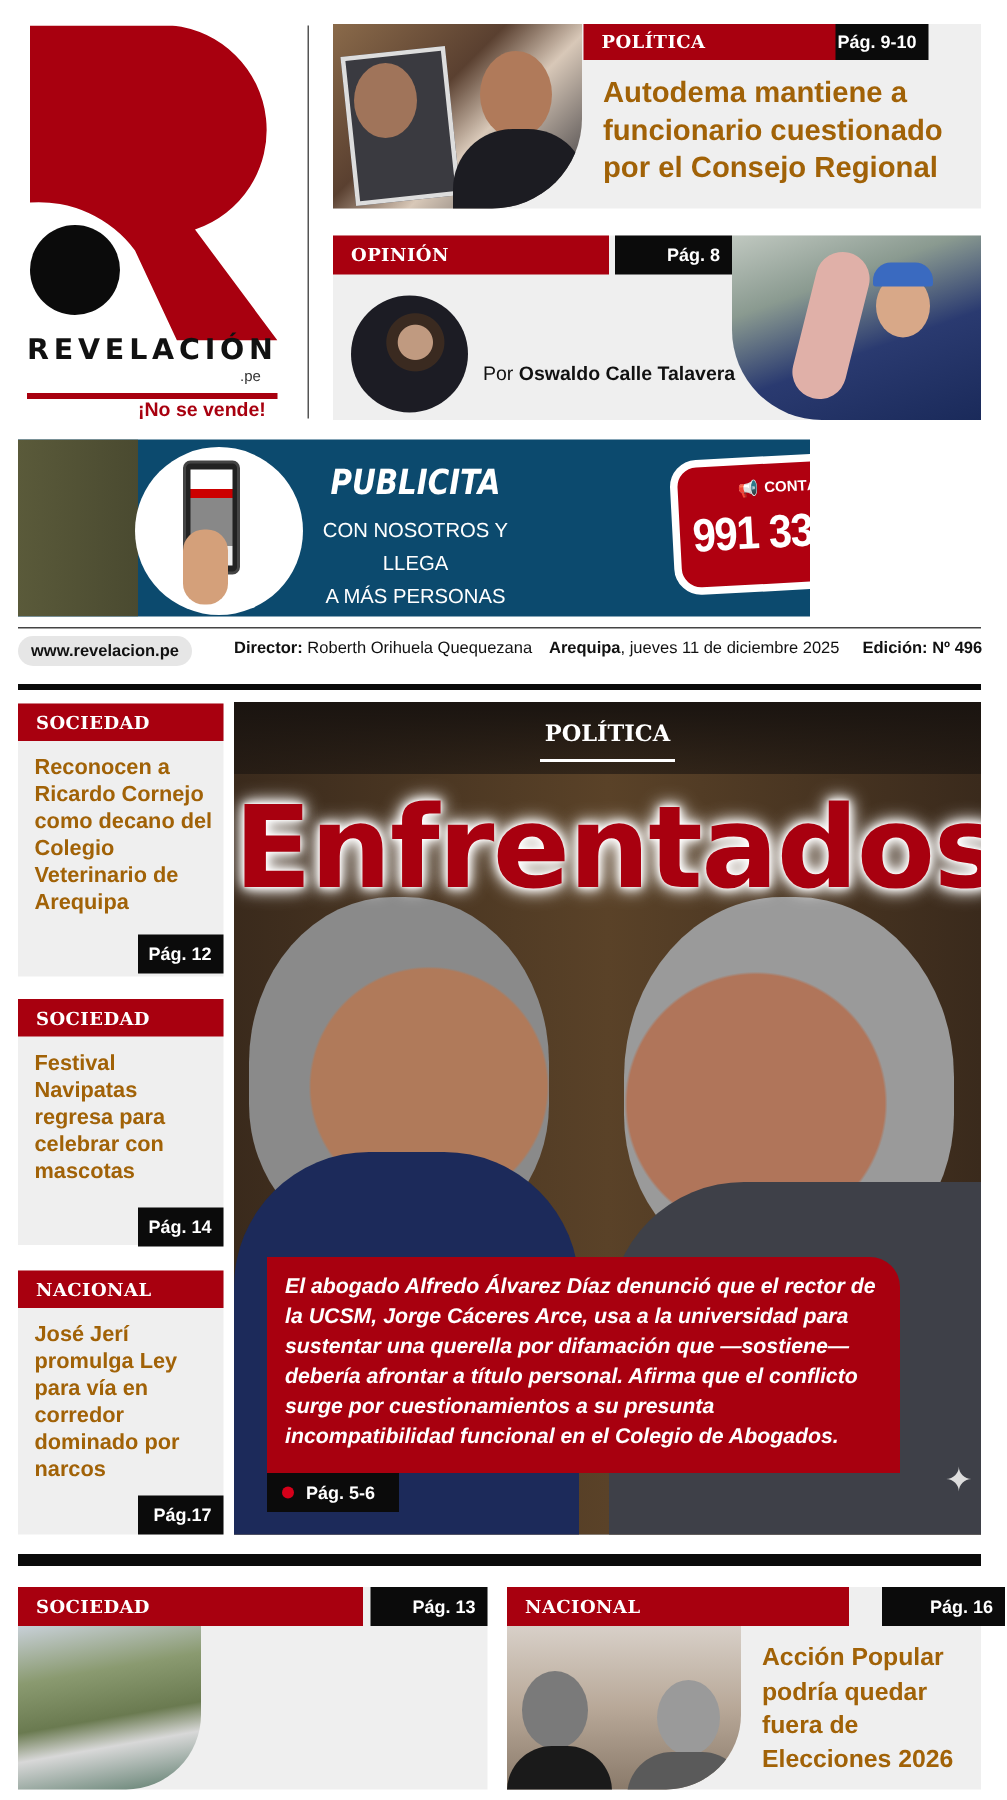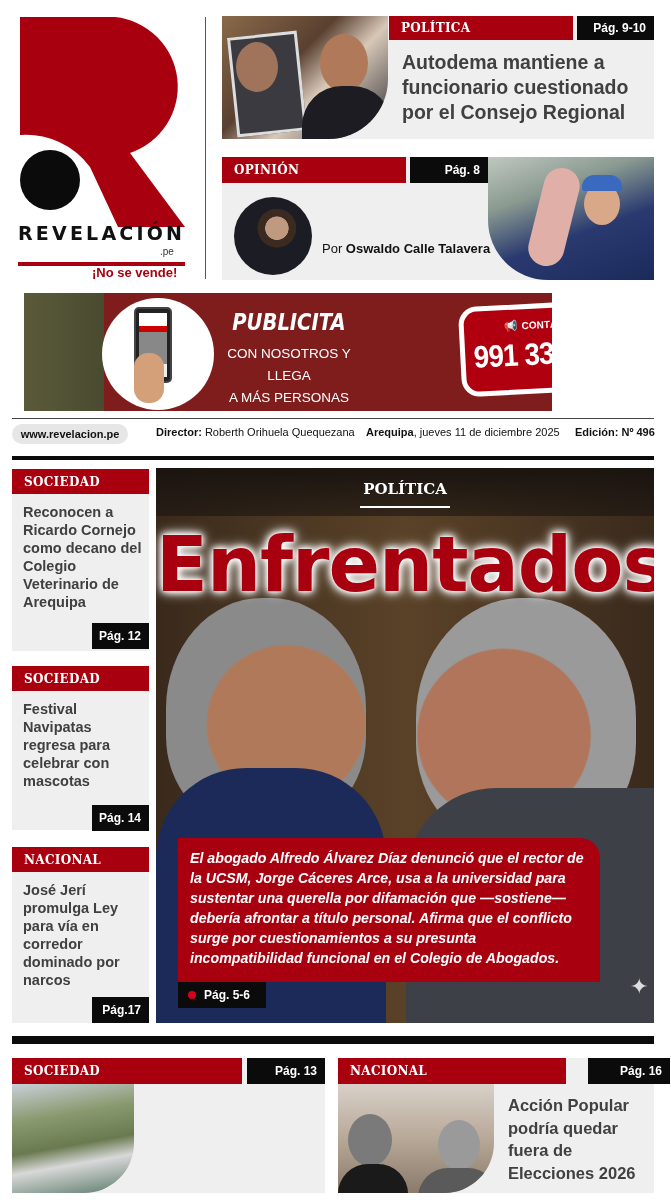--- a/index.html
+++ b/index.html
@@ -15,27 +15,27 @@
   .logo-r { left: 20px; top: 17px; width: 165px; height: 210px; }
   .logo-word { left: 18px; top: 222px; font-family: "DejaVu Sans", sans-serif; font-weight: 900; font-size: 19px; letter-spacing: 3.2px; color: #111; }
   .logo-pe { left: 160px; top: 246px; font-size: 10px; color: #333; }
   .logo-line { left: 18px; top: 262px; width: 167px; height: 4px; background: #a8000f; }
   .logo-tag { left: 92px; top: 265px; font-weight: 700; font-size: 13px; color: #a8000f; }
   .vdiv { left: 205px; top: 17px; width: 1px; height: 262px; background: #555; }
 
   
   .sec { color: #fff; font-family: "DejaVu Serif", serif; font-weight: 900; font-size: 12px; letter-spacing: 0.3px; padding-left: 12px; display: flex; align-items: center; }
   .pag { color: #fff; font-weight: 700; font-size: 12px; display: flex; align-items: center; justify-content: flex-end; padding-right: 8px; }
-  .hl { font-weight: 800; color: #404040; }
+  .hl { font-weight: 800; color: #a16207; }
 
   
   .photo { overflow: hidden; }
 
   
-  .banner { left: 24px; top: 293px; width: 528px; height: 118px; background: #7f1d1d; overflow: hidden; }
+  .banner { left: 12px; top: 293px; width: 528px; height: 118px; background: #0c4a6e; overflow: hidden; }
 
   
   .infobar-top { left: 12px; top: 418px; width: 642px; height: 1px; background: #444; }
   .infobar-bot { left: 12px; top: 456px; width: 642px; height: 4px; background: #0b0b0b; }
   .info { top: 426px; font-size: 11px; color: #111; }
   .site-pill { left: 12px; top: 424px; width: 116px; height: 20px; border-radius: 10px; background: #e6e6e6; font-weight: 700; font-size: 11px; display: flex; align-items: center; justify-content: center; }
 
   
   .main { left: 156px; top: 468px; width: 498px; height: 555px; background: #2a2118; overflow: hidden; }
   .main-title { left: 0; right: 0; top: 52px; text-align: center; font-weight: 900; font-size: 76px; letter-spacing: -1px; color: #a8000f;
@@ -62,21 +62,21 @@
 <div class="abs vdiv"></div>
 
 <div class="abs gray" style="left:222px;top:16px;width:432px;height:123px;">
   <div class="abs photo" style="left:0;top:0;width:166px;height:123px;border-radius:0 0 60px 0;background:linear-gradient(135deg,#8a6a4a 0%,#5a4030 40%,#d8c8b8 60%,#2a2a30 100%);">
     <div class="abs" style="left:10px;top:18px;width:70px;height:100px;background:#3a3a40;transform:rotate(-6deg);border:3px solid #ddd;"></div>
     <div class="abs" style="left:14px;top:26px;width:42px;height:50px;border-radius:50%;background:#a0745a;"></div>
     <div class="abs" style="left:98px;top:18px;width:48px;height:58px;border-radius:50%;background:#b07a5a;"></div>
     <div class="abs" style="left:80px;top:70px;width:90px;height:60px;border-radius:40px 40px 0 0;background:#1c1c22;"></div>
   </div>
   <div class="abs red sec" style="left:167px;top:0;width:184px;height:24px;">POLÍTICA</div>
-  <div class="abs blk pag" style="left:355px;top:0;width:77px;height:24px;">Pág. 9-10</div>
+  <div class="abs blk pag" style="left:335px;top:0;width:62px;height:24px;">Pág. 9-10</div>
   <div class="abs hl" style="left:180px;top:34px;width:250px;font-size:19.5px;line-height:25px;">Autodema mantiene a funcionario cuestionado por el Consejo Regional</div>
 </div>
 
 <div class="abs gray" style="left:222px;top:157px;width:432px;height:123px;">
   <div class="abs red sec" style="left:0;top:0;width:184px;height:26px;">OPINIÓN</div>
   <div class="abs blk pag" style="left:188px;top:0;width:78px;height:26px;">Pág. 8</div>
   <div class="abs photo" style="left:12px;top:40px;width:78px;height:78px;border-radius:50%;background:radial-gradient(circle at 55% 40%,#c09a80 0 18%,#3a2a20 19% 30%,#1c1c24 31%);"></div>
   <div class="abs" style="left:100px;top:84px;font-size:13px;color:#111;">
     <span>Por</span>
     <span style="font-weight:700;">Oswaldo Calle Talavera</span>

